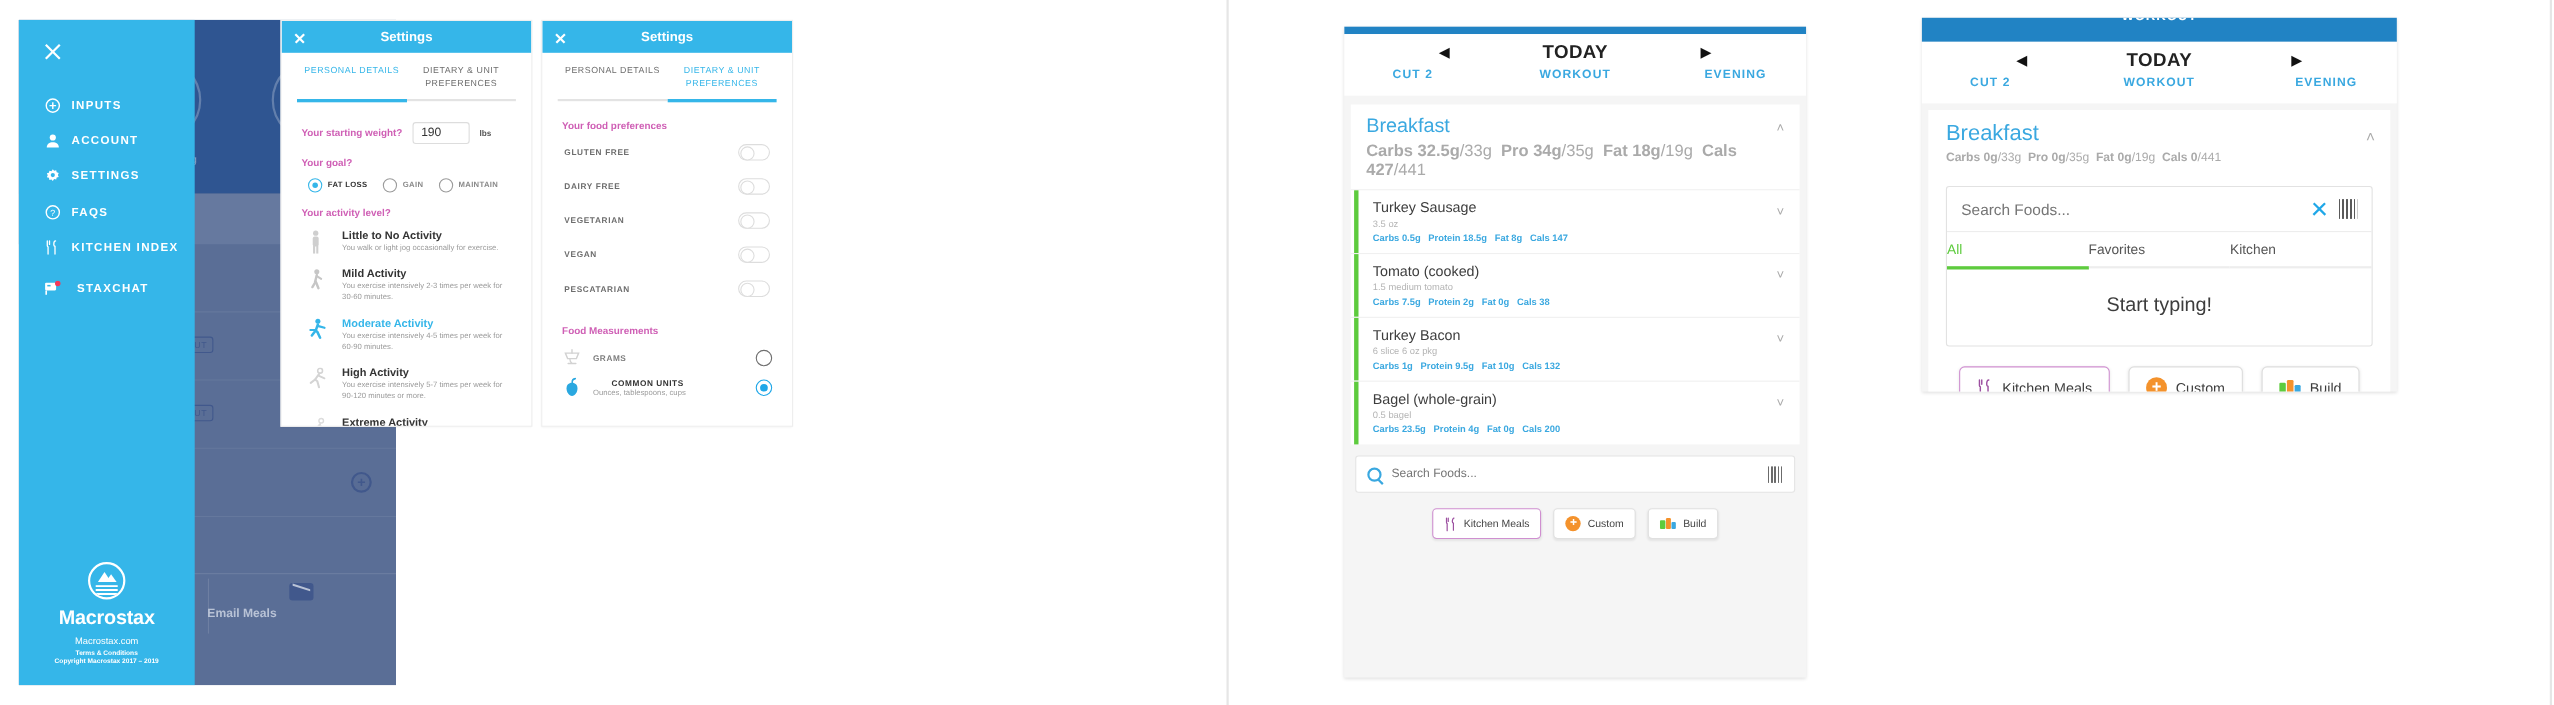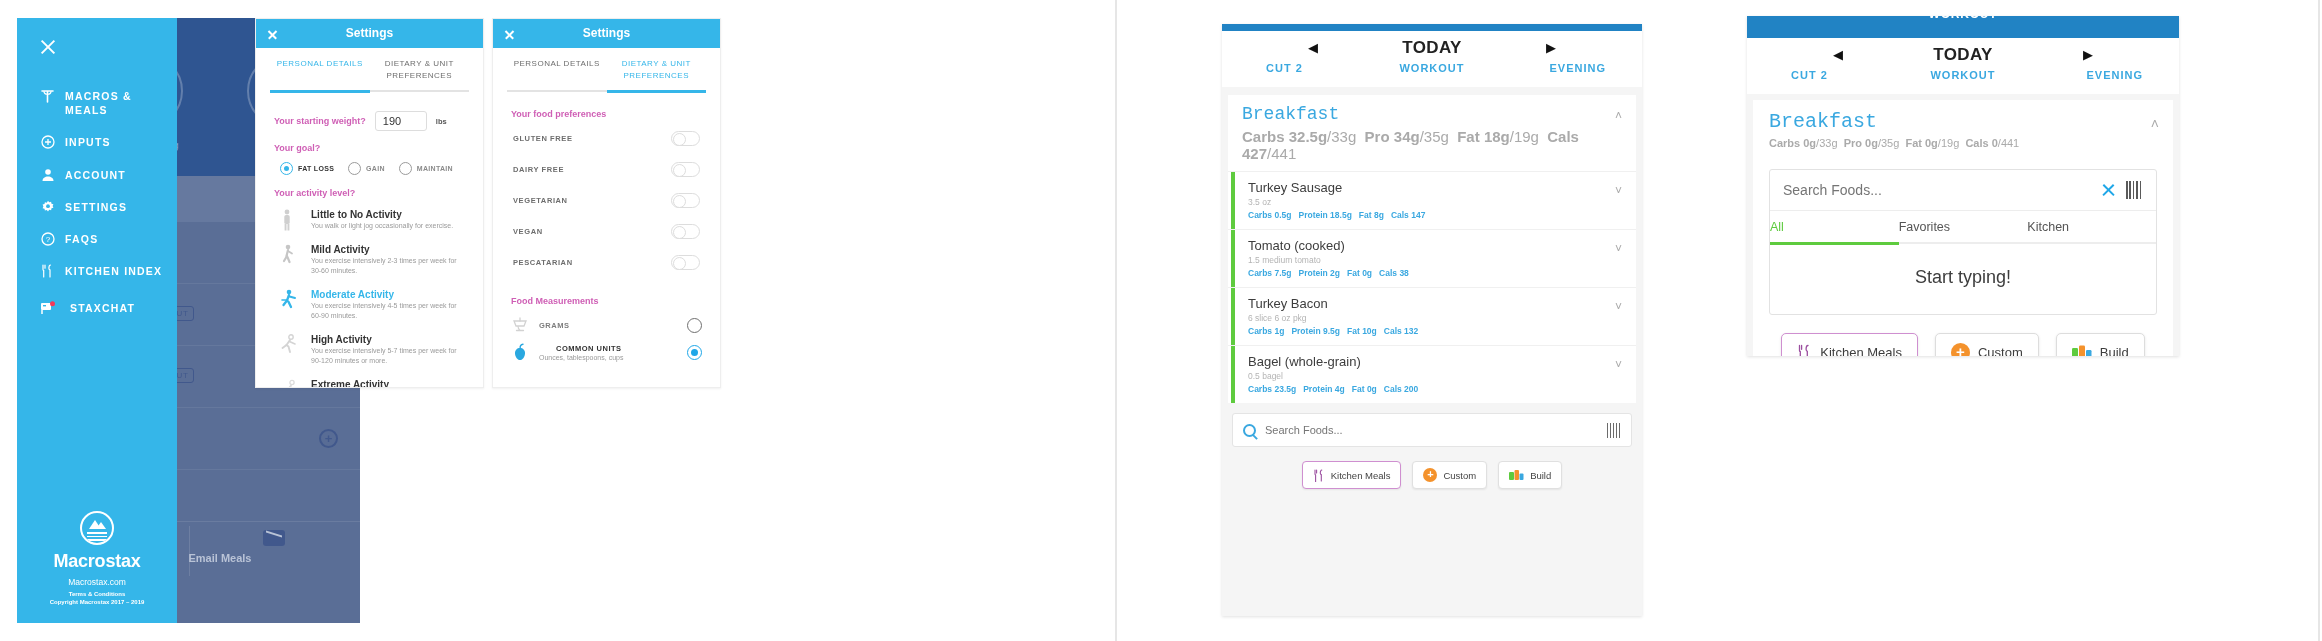--- a/index.html
+++ b/index.html
@@ -129,21 +129,21 @@
   .statusbar.tall .ghost { position:absolute; left:0; right:0; top:-9px; text-align:center; color:#fff;
                            font-size:12px; font-weight:700; letter-spacing:.8px; }
   .tnav { background:#fff; position:relative; height:56px; }
   .tnav .today { position:absolute; left:0; right:0; top:7px; text-align:center; font-size:17px; font-weight:700; color:#222; letter-spacing:.4px;}
   .tnav .arrow { position:absolute; top:9px; font-size:13px; color:#111; cursor:pointer;}
   .tnav .arrow.l { left:86px; } .tnav .arrow.r { right:86px; }
   .tnav .sub { position:absolute; top:31px; font-size:11px; color:#3aa8e0; font-weight:700; letter-spacing:1px; }
   .tnav .sub.l { left:44px; } .tnav .sub.c { left:0; right:0; text-align:center; } .tnav .sub.r { right:36px; }
   .mealcard { background:#fff; margin:8px 6px 0; position:relative; }
   .mealhdr { padding:9px 12px 9px 14px; position:relative; }
-  .meal-name { font-size:18px; color:#3aa8e0;font-family:Liberation Mono, monospace; }
+  .meal-name { font-size:18px; color:#3aa8e0; }
   .meal-macros { margin-top:4px; font-size:15px; }
   .meal-macros b { color:#3aa8e0; font-weight:700; }
   .meal-macros span { color:#aaa; }
   .caret { position:absolute; right:14px; color:#aaa; font-size:12px; cursor:pointer; }
   .caret.up { top:14px; }
   .fooditem { position:relative; padding:8px 12px 9px 20px; border-top:1px solid #f0f0f0; }
   .fooditem::before { content:""; position:absolute; left:3px; top:0; bottom:0; width:4px; background:#5ecb3e; }
   .fi-name { font-size:13px; color:#3d3d3d; }
   .fi-serv { font-size:8.5px; color:#b4b4b4; margin-top:2px; }
   .fi-macros { font-size:8.5px; color:#3aa8e0; font-weight:700; margin-top:3px; }
@@ -242,29 +242,20 @@
           <div class="db-ic mail"></div>
           <span>Email Meals</span>
         </div>
       </div>
     </div>
 
     <div class="drawer">
       <div class="drawer-close"></div>
       <div class="dnav">
 
-        <div class="dnav-item">
-          <span class="dnav-ic">
-            <svg width="13" height="14" viewBox="0 0 13 14">
-                <path d="M1 2h11M6.5 2v11" stroke="#fff" stroke-width="1.6" fill="none" stroke-linecap="round"></path>
-                <path d="M3 2.2c0 2 1.5 3 3.5 3s3.5-1 3.5-3" stroke="#fff" stroke-width="1.3" fill="none"></path>
-              </svg>
-          </span>
-          <span class="dnav-lbl">MACROS &amp; MEALS</span>
-        </div>
 
         <div class="dnav-item">
           <span class="dnav-ic">
             <svg width="14" height="14" viewBox="0 0 14 14">
                 <circle cx="7" cy="7" r="6" stroke="#fff" stroke-width="1.3" fill="none"></circle>
                 <path d="M7 4v6M4 7h6" stroke="#fff" stroke-width="1.3"></path>
               </svg>
           </span>
           <span class="dnav-lbl">INPUTS</span>
         </div>

